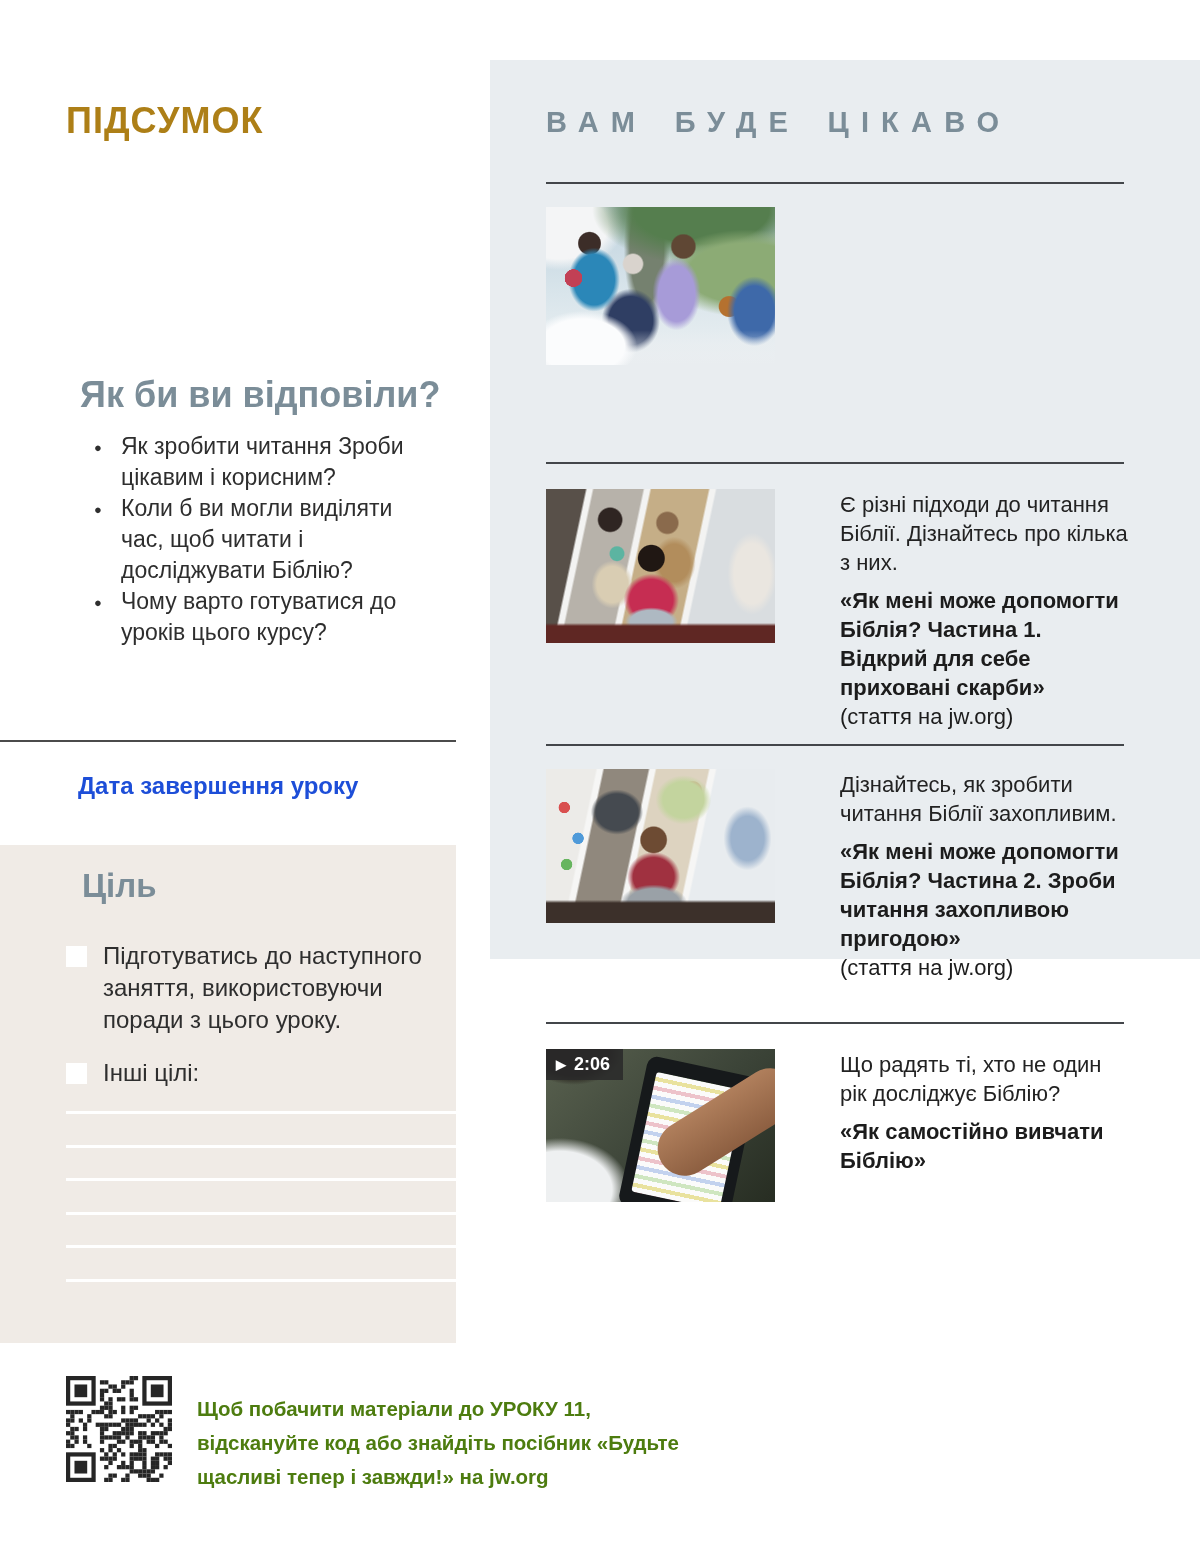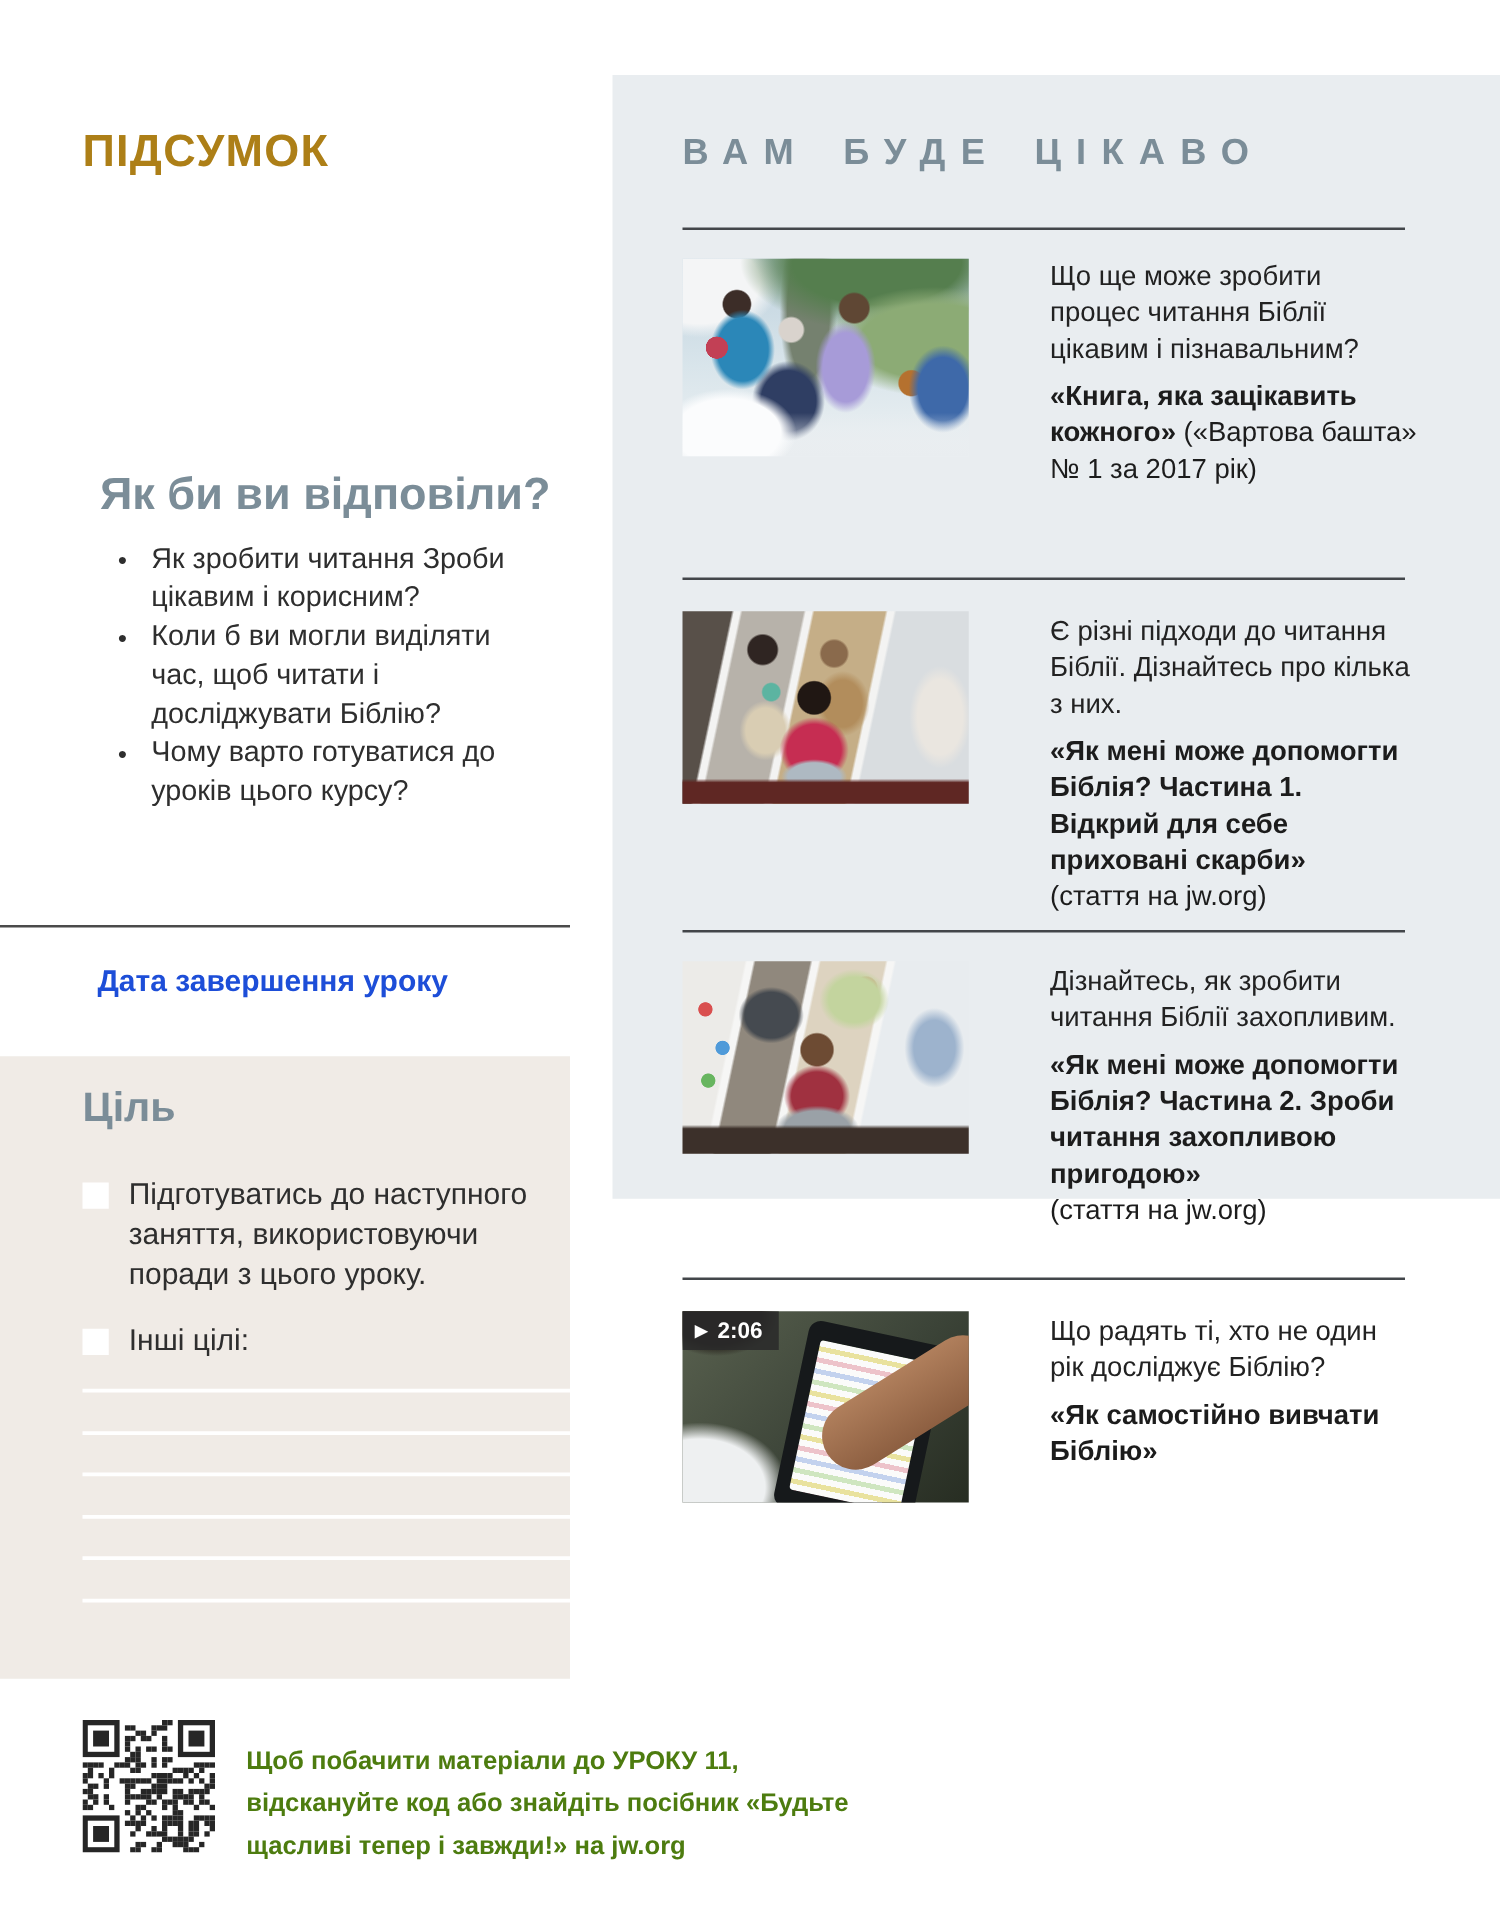--- a/index.html
+++ b/index.html
@@ -14,21 +14,21 @@
   .review-title{position:absolute;left:66px;top:360px;font-size:36px;font-weight:bold;
                 color:#7b8d98;margin:14px;}
   .questions{position:absolute;left:94px;top:431px;width:340px;margin:0;padding:0;
              list-style:none;font-size:23px;line-height:31px;color:#2e2e2e;}
   .questions li{position:relative;padding-left:27px;}
   .questions li::before{content:"●";position:absolute;left:0;top:1px;font-size:13px;color:#2e2e2e;}
   .date-rule{position:absolute;left:0;top:740px;width:456px;height:2px;background:#4b4b4b;}
   .date-label{position:absolute;left:66px;top:760px;font-size:24px;margin:12px;color:#1d4ed8;font-weight:bold;}
 
   .goal-box{position:absolute;left:0;top:845px;width:456px;height:498px;background:#f0ebe6;}
-  .goal-title{position:absolute;left:66px;top:22px;font-size:33px;font-weight:bold;
+  .goal-title{position:absolute;left:82px;top:22px;font-size:33px;font-weight:bold;
               color:#7b8d98;margin:0;}
   .goal-item{position:absolute;left:66px;width:356px;}
   .goal-item.g1{top:95px;} .goal-item.g2{top:212px;}
   .goal-check{position:absolute;left:0;top:6px;width:21px;height:21px;background:#ffffff;}
   .goal-text{margin:0 0 0 37px;font-size:24px;line-height:32px;color:#2e2e2e;}
   .write-line{position:absolute;left:66px;width:390px;height:3px;background:#ffffff;}
 
   
   .right-col{position:absolute;left:490px;top:60px;width:710px;height:899px;background:#e9edf0;}
   .interest-title{position:absolute;left:56px;top:46px;font-size:29px;font-weight:bold;
@@ -145,24 +145,20 @@
   </section>
 
   <section class="right-col">
     <h2 class="interest-title">ВАМ БУДЕ ЦІКАВО</h2>
     <div class="rule r1"></div>
     <div class="rule r2"></div>
     <div class="rule r3"></div>
     <div class="rule r4"></div>
 
     <div class="thumb t1"></div>
-    <div class="itxt" style="top:146px">
-      <p class="it-desc">Що ще може зробити процес читання Біблії цікавим і пізнавальним?</p>
-      <p class="it-title"><strong>«Книга, яка зацікавить кожного»</strong><span> («Вартова башта» № 1 за 2017 рік)</span></p>
-    </div>
 
     <div class="thumb t2"></div>
     <div class="itxt" style="top:430px">
       <p class="it-desc">Є різні підходи до читання Біблії. Дізнайтесь про кілька з них.</p>
       <p class="it-title"><strong>«Як мені може допомогти Біблія? Частина 1. Відкрий для себе приховані скарби»</strong><span class="rest-block">(стаття на jw.org)</span></p>
     </div>
 
     <div class="thumb t3"></div>
     <div class="itxt" style="top:710px">
       <p class="it-desc">Дізнайтесь, як зробити читання Біблії захопливим.</p>

